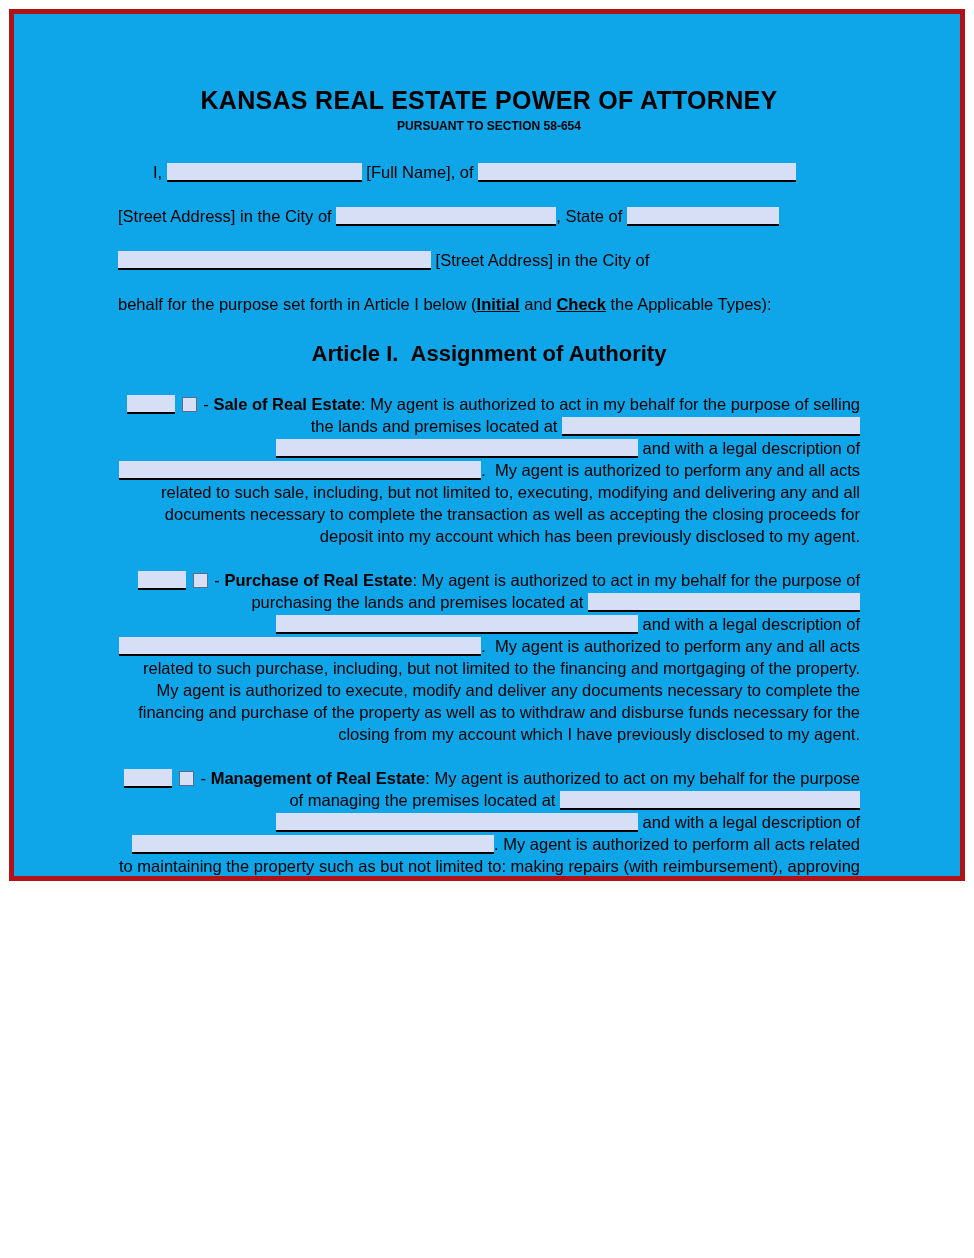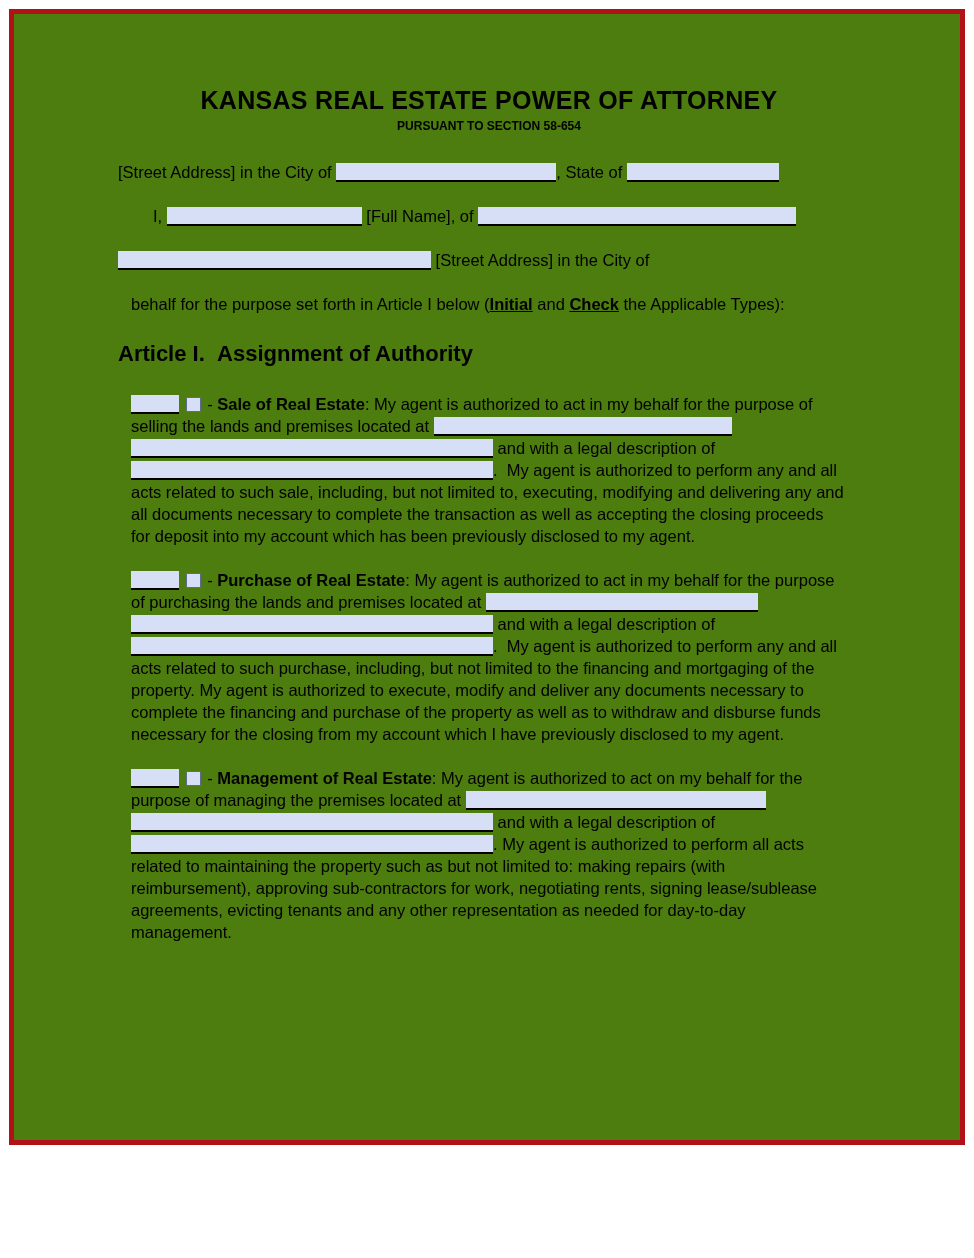--- a/index.html
+++ b/index.html
@@ -4,23 +4,23 @@
 <style>
   * { box-sizing: border-box; }
   html, body { margin: 0; padding: 0; background: #ffffff; }
   body {
     width: 974px;
     font-family: "Liberation Sans", "DejaVu Sans", sans-serif;
     color: #000;
   }
   .frame {
     margin: 9px;
-    height: 1136px;
+    height: 872px;
     border: 5px solid #b01218;
-    background: #4d7c0f;
+    background: #0ea5e9;
     overflow: hidden;
   }
   .page { padding: 72px 100px 40px 104px; }
 
   .title {
     margin: 0;
     font-size: 25px;
     font-weight: bold;
     text-align: center;
     letter-spacing: 0.3px;
@@ -29,27 +29,28 @@
     margin: 4px 0 0 0;
     font-size: 12px;
     font-weight: bold;
     text-align: center;
   }
 
   .intro { margin-top: 28px; font-size: 16.5px; line-height: 22px; }
   .intro-line { margin: 0 0 22px 0; white-space: nowrap; }
   .intro-line.indent { padding-left: 35px; }
 
-  .body-par { margin: 13px; font-size: 16.5px; line-height: 22px; }
-  .body-par.item { margin-top: 22px; }
+  .body-par { margin: 0; font-size: 16.5px; line-height: 22px; }
+  .body-par.item { margin-top: 22px; text-align: right; }
 
   .article-heading {
     margin: 26px 0 26px 0;
     font-size: 22px;
     font-weight: bold;
+    text-align: center;
   }
 
   .b { font-weight: bold; }
   .u { text-decoration: underline; }
 
   .blank {
     display: inline-block;
     height: 19px;
     background: #d7dff6;
     border-bottom: 2px solid #000;
@@ -68,22 +69,22 @@
 </head>
 <body>
 
 <div class="frame">
   <div class="page">
 
     <h1 class="title">KANSAS REAL ESTATE POWER OF ATTORNEY</h1>
     <div class="subtitle">PURSUANT TO SECTION 58-654</div>
 
     <div class="intro">
+      <div class="intro-line indent"><span>I, </span><span class="blank" style="width: 195px;"></span><span> [Full Name], of </span><span class="blank" style="width: 318px;"></span></div>
       <div class="intro-line"><span>[Street Address] in the City of </span><span class="blank" style="width: 220px;"></span><span>, State of </span><span class="blank" style="width: 152px;"></span></div>
-      <div class="intro-line indent"><span>I, </span><span class="blank" style="width: 195px;"></span><span> [Full Name], of </span><span class="blank" style="width: 318px;"></span></div>
       <div class="intro-line"><span class="blank" style="width: 313px;"></span><span> [Street Address] in the City of</span></div>
       <p class="body-par"><span>behalf for the purpose set forth in Article I below (</span><span class="b u">Initial</span><span> and </span><span class="b u">Check</span><span> the Applicable Types):</span></p>
     </div>
 
     <h2 class="article-heading">Article I. &nbsp;Assignment of Authority</h2>
 
     <p class="body-par item"><span class="blank" style="width: 48px;"></span><span> </span><span class="checkbox"></span><span> - </span><span class="b">Sale of Real Estate</span><span>: My agent is authorized to act in my behalf for the purpose of selling the lands and premises located at </span><span class="blank" style="width: 298px;"></span><span> </span><span class="blank" style="width: 362px;"></span><span> and with a legal description of </span><span class="blank" style="width: 362px;"></span><span>. &nbsp;My agent is authorized to perform any and all acts related to such sale, including, but not limited to, executing, modifying and delivering any and all documents necessary to complete the transaction as well as accepting the closing proceeds for deposit into my account which has been previously disclosed to my agent.</span></p>
     <p class="body-par item"><span class="blank" style="width: 48px;"></span><span> </span><span class="checkbox"></span><span> - </span><span class="b">Purchase of Real Estate</span><span>: My agent is authorized to act in my behalf for the purpose of purchasing the lands and premises located at </span><span class="blank" style="width: 272px;"></span><span> </span><span class="blank" style="width: 362px;"></span><span> and with a legal description of </span><span class="blank" style="width: 362px;"></span><span>. &nbsp;My agent is authorized to perform any and all acts related to such purchase, including, but not limited to the financing and mortgaging of the property. My agent is authorized to execute, modify and deliver any documents necessary to complete the financing and purchase of the property as well as to withdraw and disburse funds necessary for the closing from my account which I have previously disclosed to my agent.</span></p>
     <p class="body-par item"><span class="blank" style="width: 48px;"></span><span> </span><span class="checkbox"></span><span> - </span><span class="b">Management of Real Estate</span><span>: My agent is authorized to act on my behalf for the purpose of managing the premises located at </span><span class="blank" style="width: 300px;"></span><span> </span><span class="blank" style="width: 362px;"></span><span> and with a legal description of </span><span class="blank" style="width: 362px;"></span><span>. My agent is authorized to perform all acts related to maintaining the property such as but not limited to: making repairs (with reimbursement), approving sub-contractors for work, negotiating rents, signing lease/sublease agreements, evicting tenants and any other representation as needed for day-to-day management.</span></p>
 

